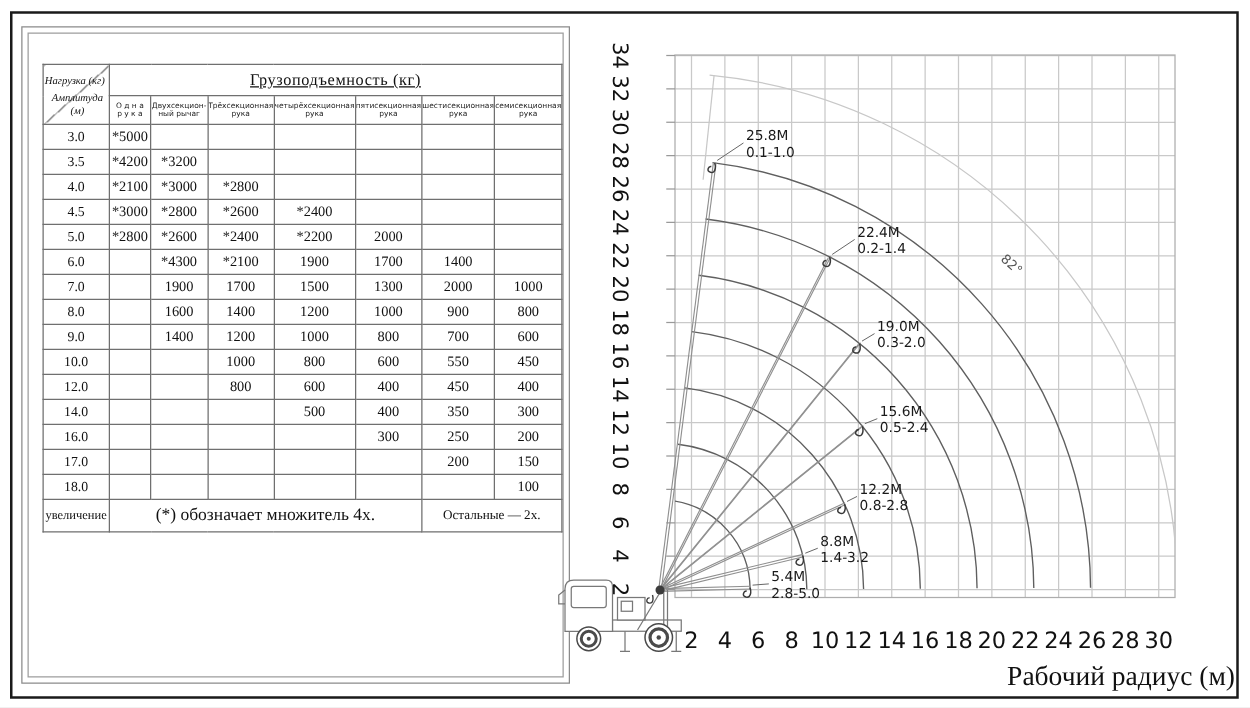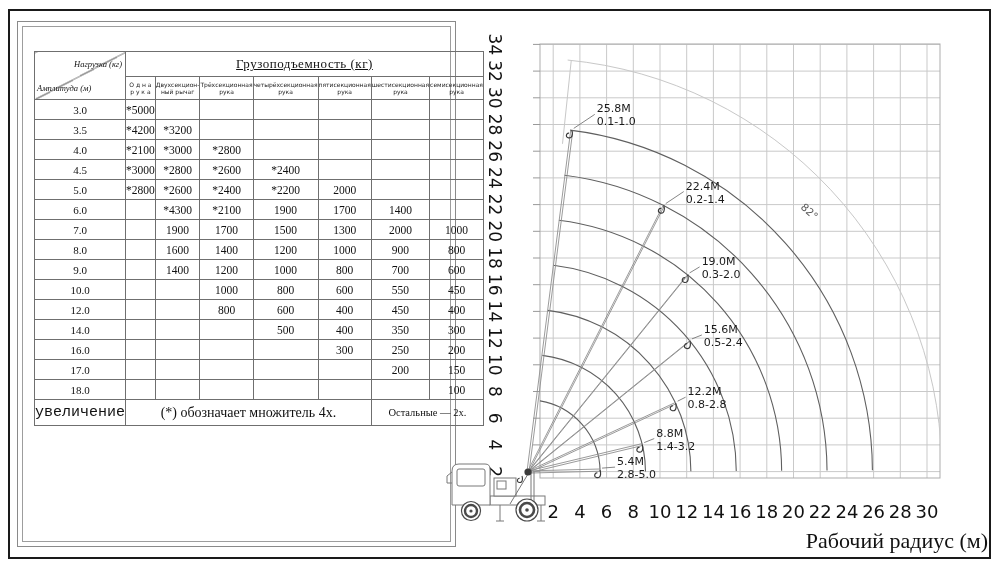--- a/index.html
+++ b/index.html
@@ -16,21 +16,21 @@
             text-align:center;vertical-align:middle;font-weight:normal;}
   td.corner{position:relative;width:64px;background:
       linear-gradient(to bottom right, transparent 49.2%, #7a7a7a 49.2%, #7a7a7a 50.6%, transparent 50.6%); font-style: italic;}
   .corner-top{position:absolute;right:3px;top:7px;font-size:8.5px;}
   .corner-bot{position:absolute;left:2px;bottom:6px;font-size:8.5px;}
   td.title-cell{height:24px;font-size:13px;font-weight:bold;letter-spacing:.5px;text-decoration:underline;}
   td.colhead{height:22px;font-size:6px;line-height:1.2;font-family:"DejaVu Sans",sans-serif;
              color:#222;width:48px;}
   td.amp{height:19px;font-size:11px;width:64px;}
   td.val{height:19px;font-size:11.5px;width:48px;}
-  td.foot-left{height:25px;font-size:15px;font-family:Liberation Mono, monospace;}
+  td.foot-left{height:25px;font-size:10px;}
   td.foot-note{height:25px;font-size:14px;font-weight:bold;text-align:left;padding-left:18px;}
   td.foot-right{height:25px;font-size:10.5px;text-align:left;padding-left:8px;}
   svg.diagram{position:absolute;left:0;top:0;z-index:2;}
 </style>
 </head>
 <body>
 
 <div class="canvas">
   <div class="outer-border"></div>
 

